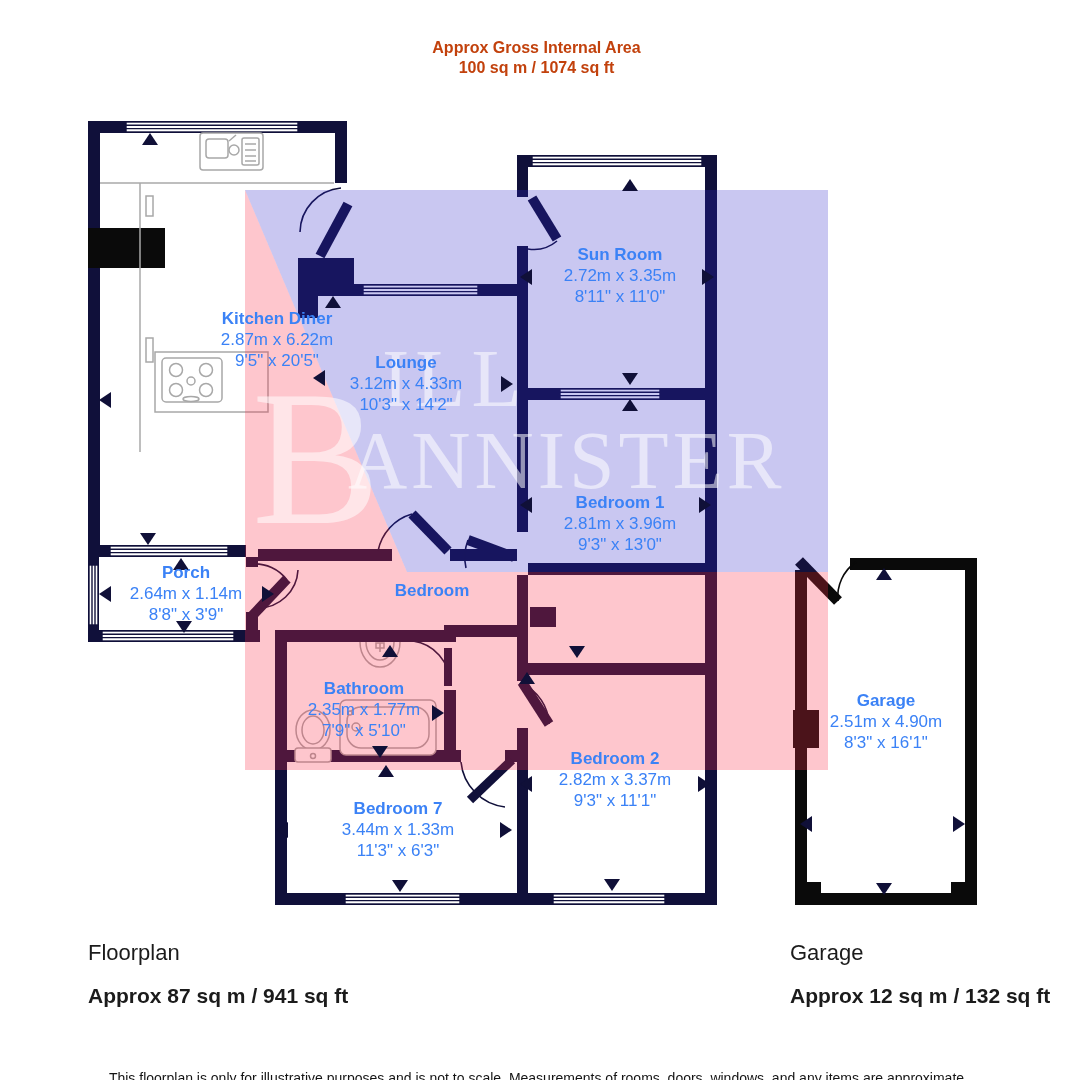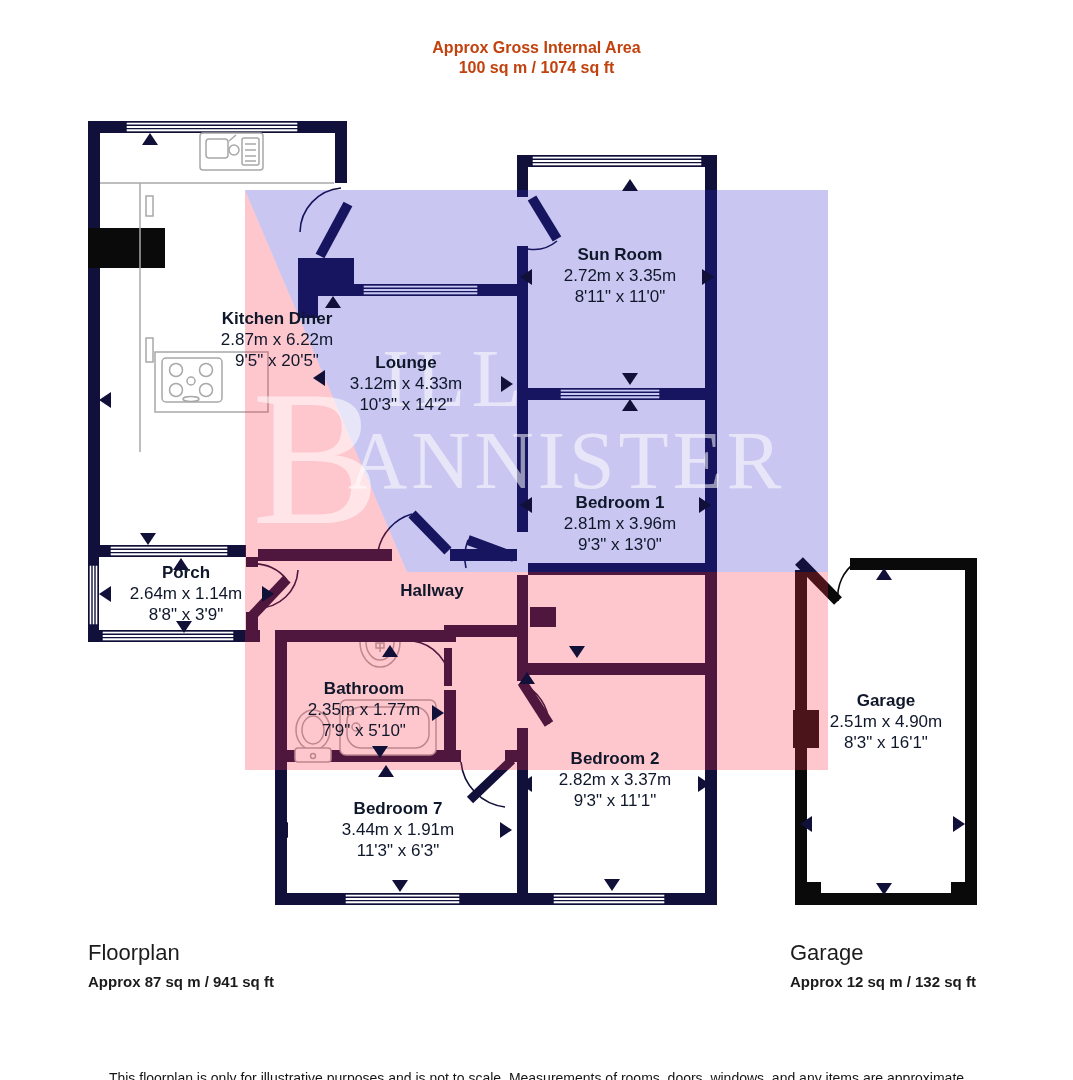--- a/index.html
+++ b/index.html
@@ -2,26 +2,26 @@
 <html><head>
 <meta charset="utf-8">
 <style>
   html,body{margin:0;padding:0;background:#fff;}
   #page{position:relative;width:1073px;height:1080px;background:#ffffff;overflow:hidden;
         font-family:"Liberation Sans",sans-serif;}
   #plan-svg{position:absolute;left:0;top:0;}
   .header{position:absolute;top:38px;left:0;right:0;text-align:center;
           font-weight:bold;font-size:16px;line-height:20px;color:#c2410c;}
   .room-label{position:absolute;transform:translateX(-50%);text-align:center;
-          color:#0f172a;font-size:17px;line-height:21px;white-space:nowrap;z-index:6;}
+          color:#3b82f6;font-size:17px;line-height:21px;white-space:nowrap;z-index:6;}
   .room-label .rname{font-weight:bold;display:block;}
   .room-label .rdim{display:block;}
   .foot-block{position:absolute;color:#1b1b1b;z-index:6;}
   .foot-title{font-size:22px;font-weight:400;line-height:26px;}
-  .foot-area{font-size:15px;font-weight:bold;margin-top:7px;}
+  .foot-area{font-size:21px;font-weight:bold;margin-top:18px;}
   .disclaimer{position:absolute;left:50%;transform:translateX(-50%);top:1069px;width:860px;
           text-align:center;font-size:14px;line-height:18px;color:#141414;z-index:6;}
 </style>
 </head>
 <body>
 
 <div id="page">
 
   <div class="header">
     <div>Approx Gross Internal Area</div>
@@ -264,35 +264,35 @@
     <span class="rname">Bedroom 1</span>
     <span class="rdim">2.81m x 3.96m</span>
     <span class="rdim">9'3" x 13'0"</span>
   </div>
   <div class="room-label" style="left:186px;top:562px;">
     <span class="rname">Porch</span>
     <span class="rdim">2.64m x 1.14m</span>
     <span class="rdim">8'8" x 3'9"</span>
   </div>
   <div class="room-label" style="left:432px;top:580px;">
-    <span class="rname">Hallway</span>
+    <span class="rname">Bedroom</span>
   </div>
   <div class="room-label" style="left:364px;top:678px;">
     <span class="rname">Bathroom</span>
     <span class="rdim">2.35m x 1.77m</span>
     <span class="rdim">7'9" x 5'10"</span>
   </div>
   <div class="room-label" style="left:615px;top:748px;">
     <span class="rname">Bedroom 2</span>
     <span class="rdim">2.82m x 3.37m</span>
     <span class="rdim">9'3" x 11'1"</span>
   </div>
   <div class="room-label" style="left:398px;top:798px;">
     <span class="rname">Bedroom 7</span>
-    <span class="rdim">3.44m x 1.91m</span>
+    <span class="rdim">3.44m x 1.33m</span>
     <span class="rdim">11'3" x 6'3"</span>
   </div>
   <div class="room-label" style="left:886px;top:690px;">
     <span class="rname">Garage</span>
     <span class="rdim">2.51m x 4.90m</span>
     <span class="rdim">8'3" x 16'1"</span>
   </div>
 
   <div class="foot-block" style="left:88px;top:940px;">
     <div class="foot-title">Floorplan</div>

